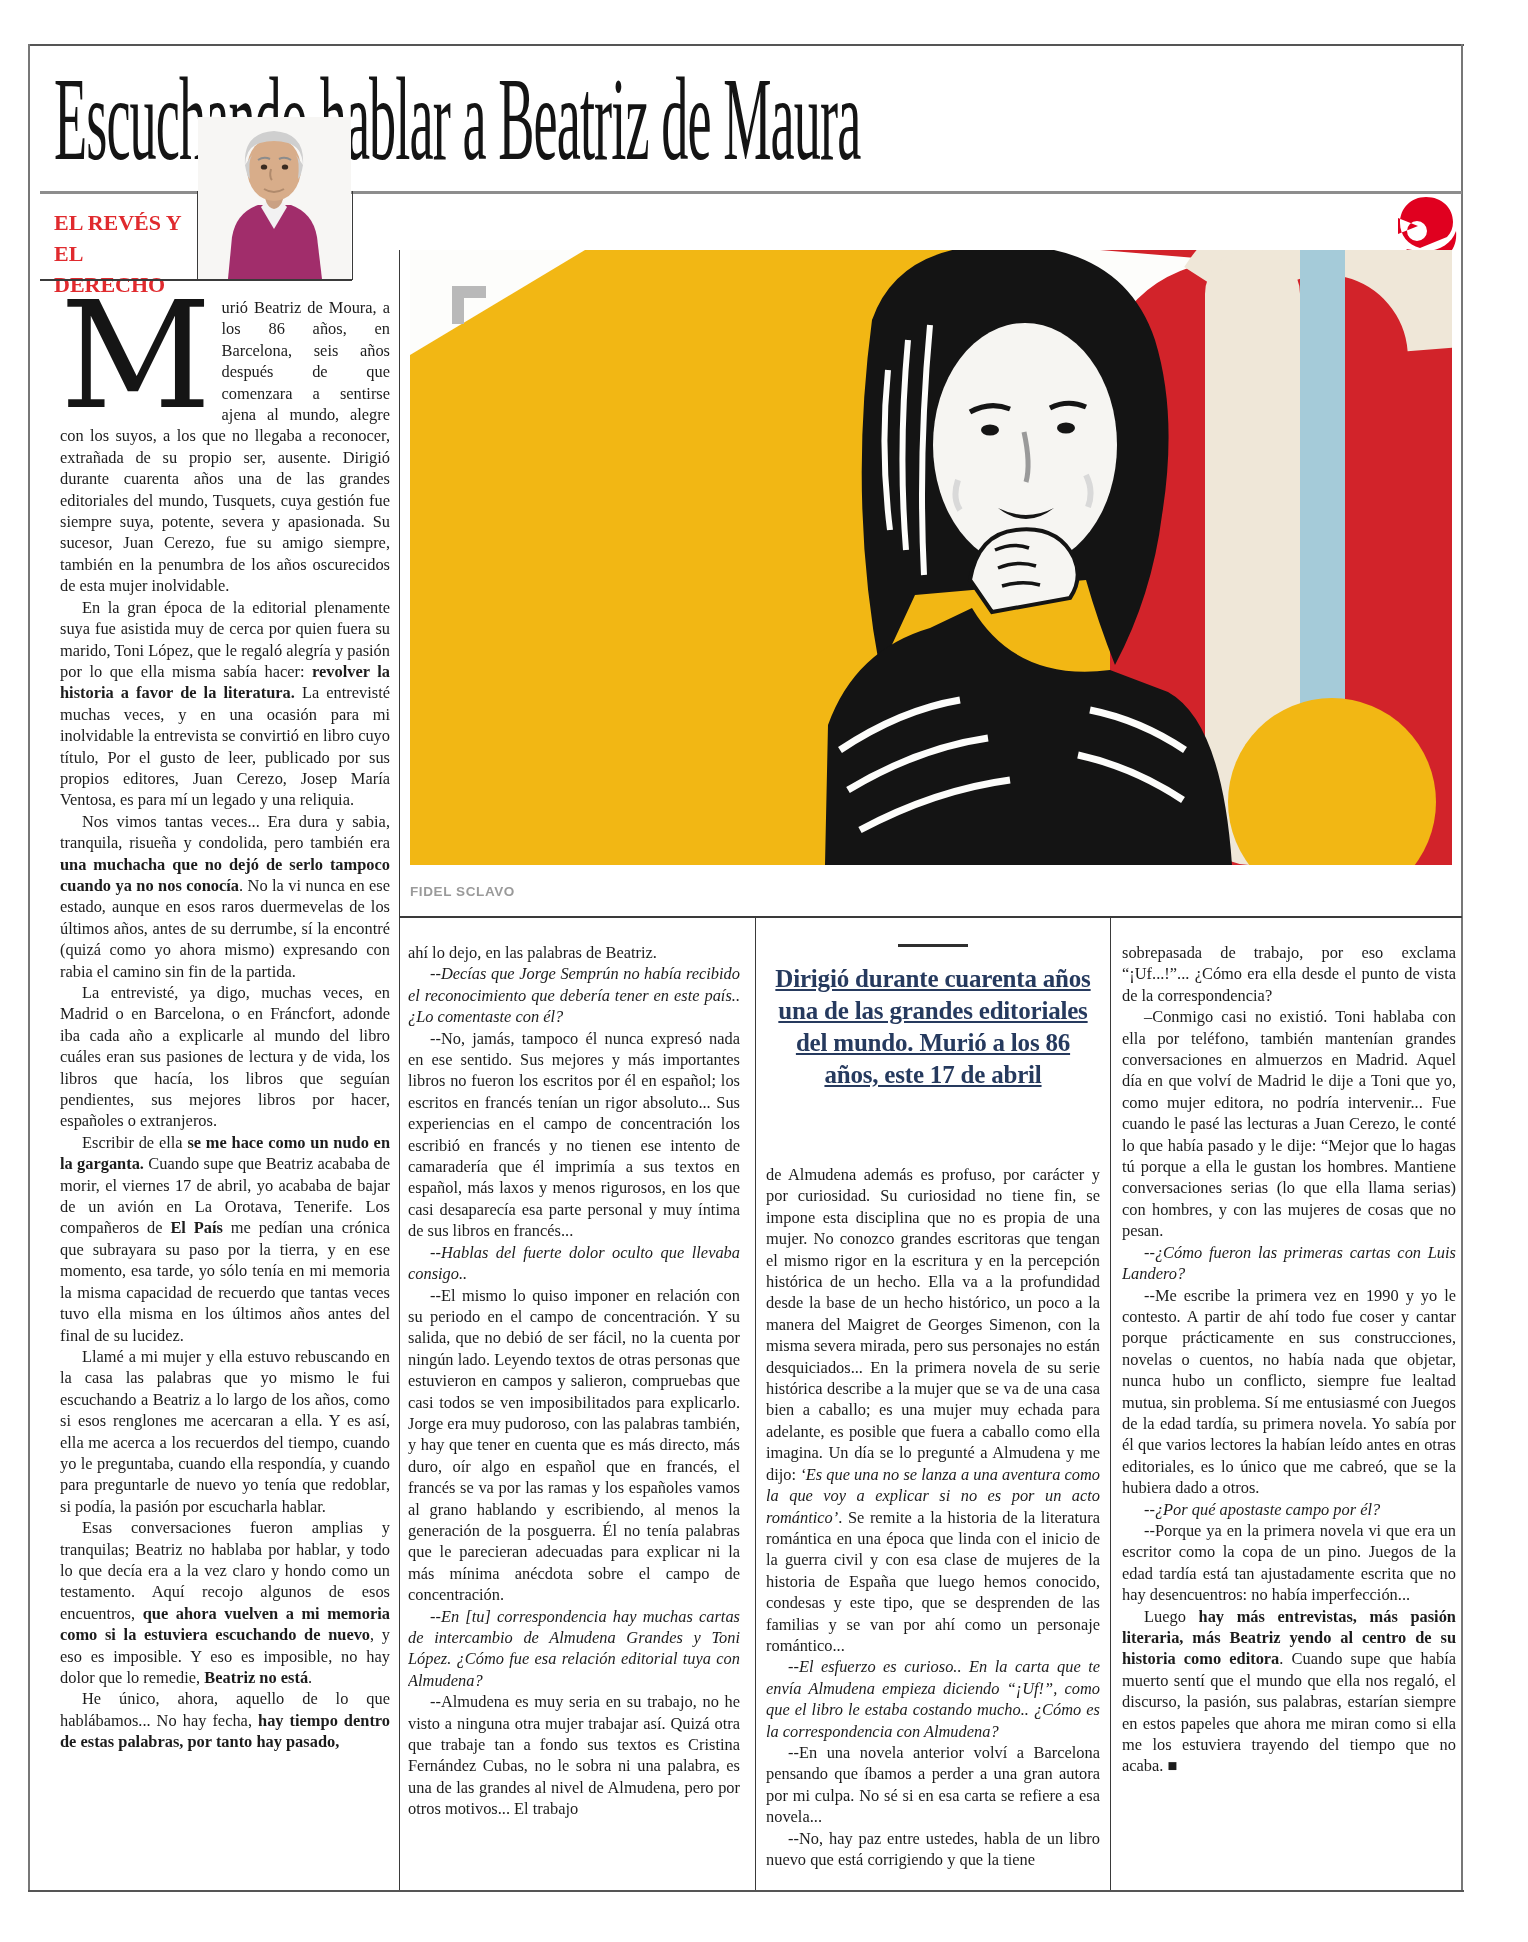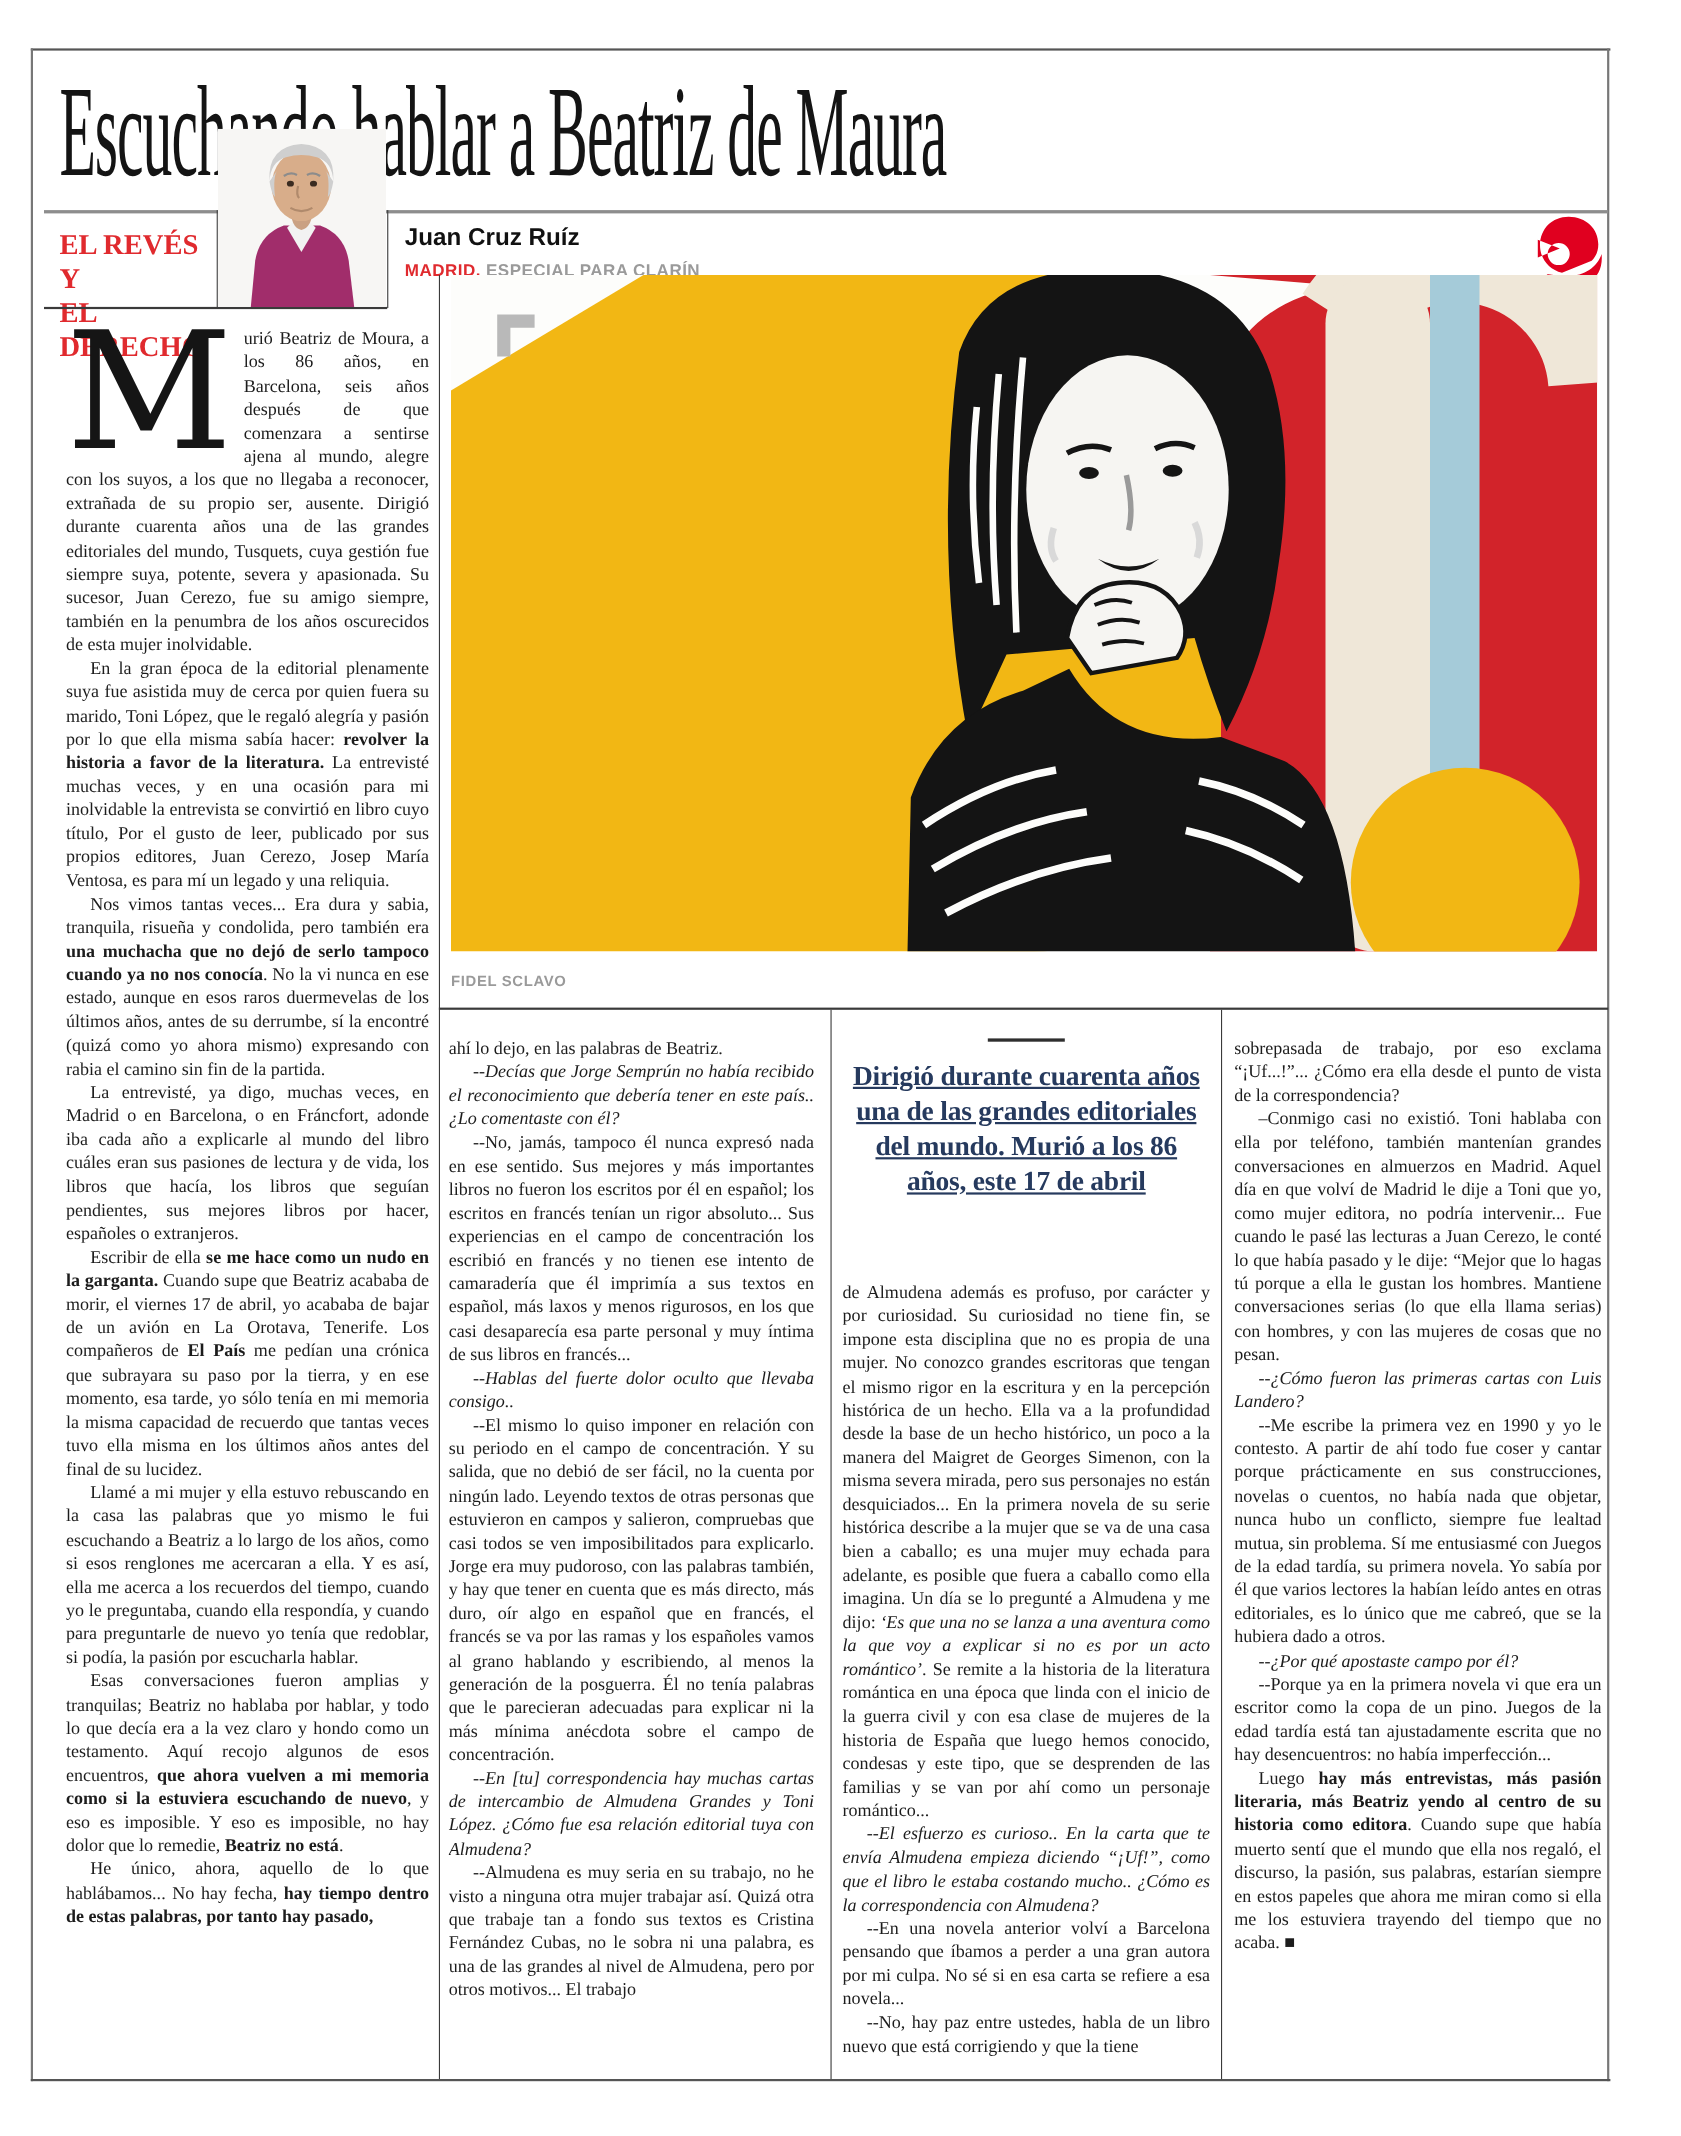--- a/index.html
+++ b/index.html
@@ -12,21 +12,21 @@
   .b-right{left:1461px;top:44px;width:2px;height:1848px;background:#777;}
   .b-bottom{left:28px;top:1890px;width:1436px;height:2px;background:#555;}
   
   .headline{left:54px;top:58px;width:1900px;font-family:"Liberation Serif",serif;
             font-size:118px;line-height:124px;color:#141414;letter-spacing:-2px;
             transform:scaleX(0.46);transform-origin:left top;white-space:nowrap;font-weight:500;}
   
   .rule-gray{left:40px;top:191px;width:1422px;height:3px;background:#8d8d8d;}
   .vd-strip{top:191px;width:1px;height:89px;background:#3a3a3a;}
   .kicker{left:54px;top:207px;width:140px;font-family:"Liberation Serif",serif;
-          font-weight:bold;font-size:26px;line-height:31px;color:#e02a2e;letter-spacing:0px;}
+          font-weight:bold;font-size:22px;line-height:31px;color:#e02a2e;letter-spacing:0px;}
   .kicker-rule{left:40px;top:279px;width:312px;height:2px;background:#3a3a3a;}
   .author-photo{left:198px;top:117px;width:153px;height:162px;}
   .byline{left:368px;top:203px;}
   .author-name{font-family:"Liberation Sans",sans-serif;font-weight:bold;font-size:22px;color:#111;}
   .dateline{margin-top:9px;font-family:"Liberation Sans",sans-serif;font-size:15.5px;letter-spacing:.4px;}
   .dateline .city{color:#e02a2e;font-weight:bold;}
   .dateline .special{color:#9a9a9a;font-weight:bold;}
   .logo{left:1396px;top:196px;width:64px;height:68px;}
   
   .illustration{left:410px;top:250px;width:1042px;height:615px;}
@@ -87,27 +87,20 @@
       <path d="M47,48 Q45,16 76,14 Q107,16 105,48 Q104,30 90,26 Q76,22 62,26 Q48,30 47,48 Z" fill="#cfcfcf"></path>
       <path d="M47,48 Q49,60 52,62 Q50,44 54,38 Z" fill="#cfcfcf"></path>
       <path d="M105,48 Q103,60 100,62 Q102,44 98,38 Z" fill="#cfcfcf"></path>
       <ellipse cx="66" cy="50" rx="3.2" ry="2.6" fill="#3a2b20"></ellipse>
       <ellipse cx="87" cy="50" rx="3.2" ry="2.6" fill="#3a2b20"></ellipse>
       <path d="M60,43 q6,-4 12,-1 M81,42 q6,-3 12,1" stroke="#8c8c8c" stroke-width="2" fill="none"></path>
       <path d="M73,52 q-2,8 1,11 M66,72 q10,6 20,0" stroke="#b08a6c" stroke-width="2" fill="none"></path>
     </svg>
   </div>
 
-  <div class="abs byline">
-    <div class="author-name">Juan Cruz Ruíz</div>
-    <div class="dateline">
-      <span class="city">MADRID.</span>
-      <span class="special">ESPECIAL PARA CLARÍN</span>
-    </div>
-  </div>
 
   <div class="abs logo">
     <svg width="64" height="68" viewBox="0 0 64 68">
       <path fill-rule="evenodd" fill="#e0001f" d="M30,1 C46,1 57,12 57,26 C57,32 55,37 51,41 L24,52 C12,49 4,39 4,27 C4,12 15,1 30,1 Z
            M21,27 m-10,8 a10,10 0 1,0 20,0 a10,10 0 1,0 -20,0 Z
            M2,22 L22,30 L2,38 Z"></path>
       <path fill="#e0001f" d="M10,53 C22,64 40,67 51,59 C58,54 61,45 60,35 C56,47 44,55 30,55 C23,55 16,54 10,53 Z"></path>
     </svg>
   </div>
 

